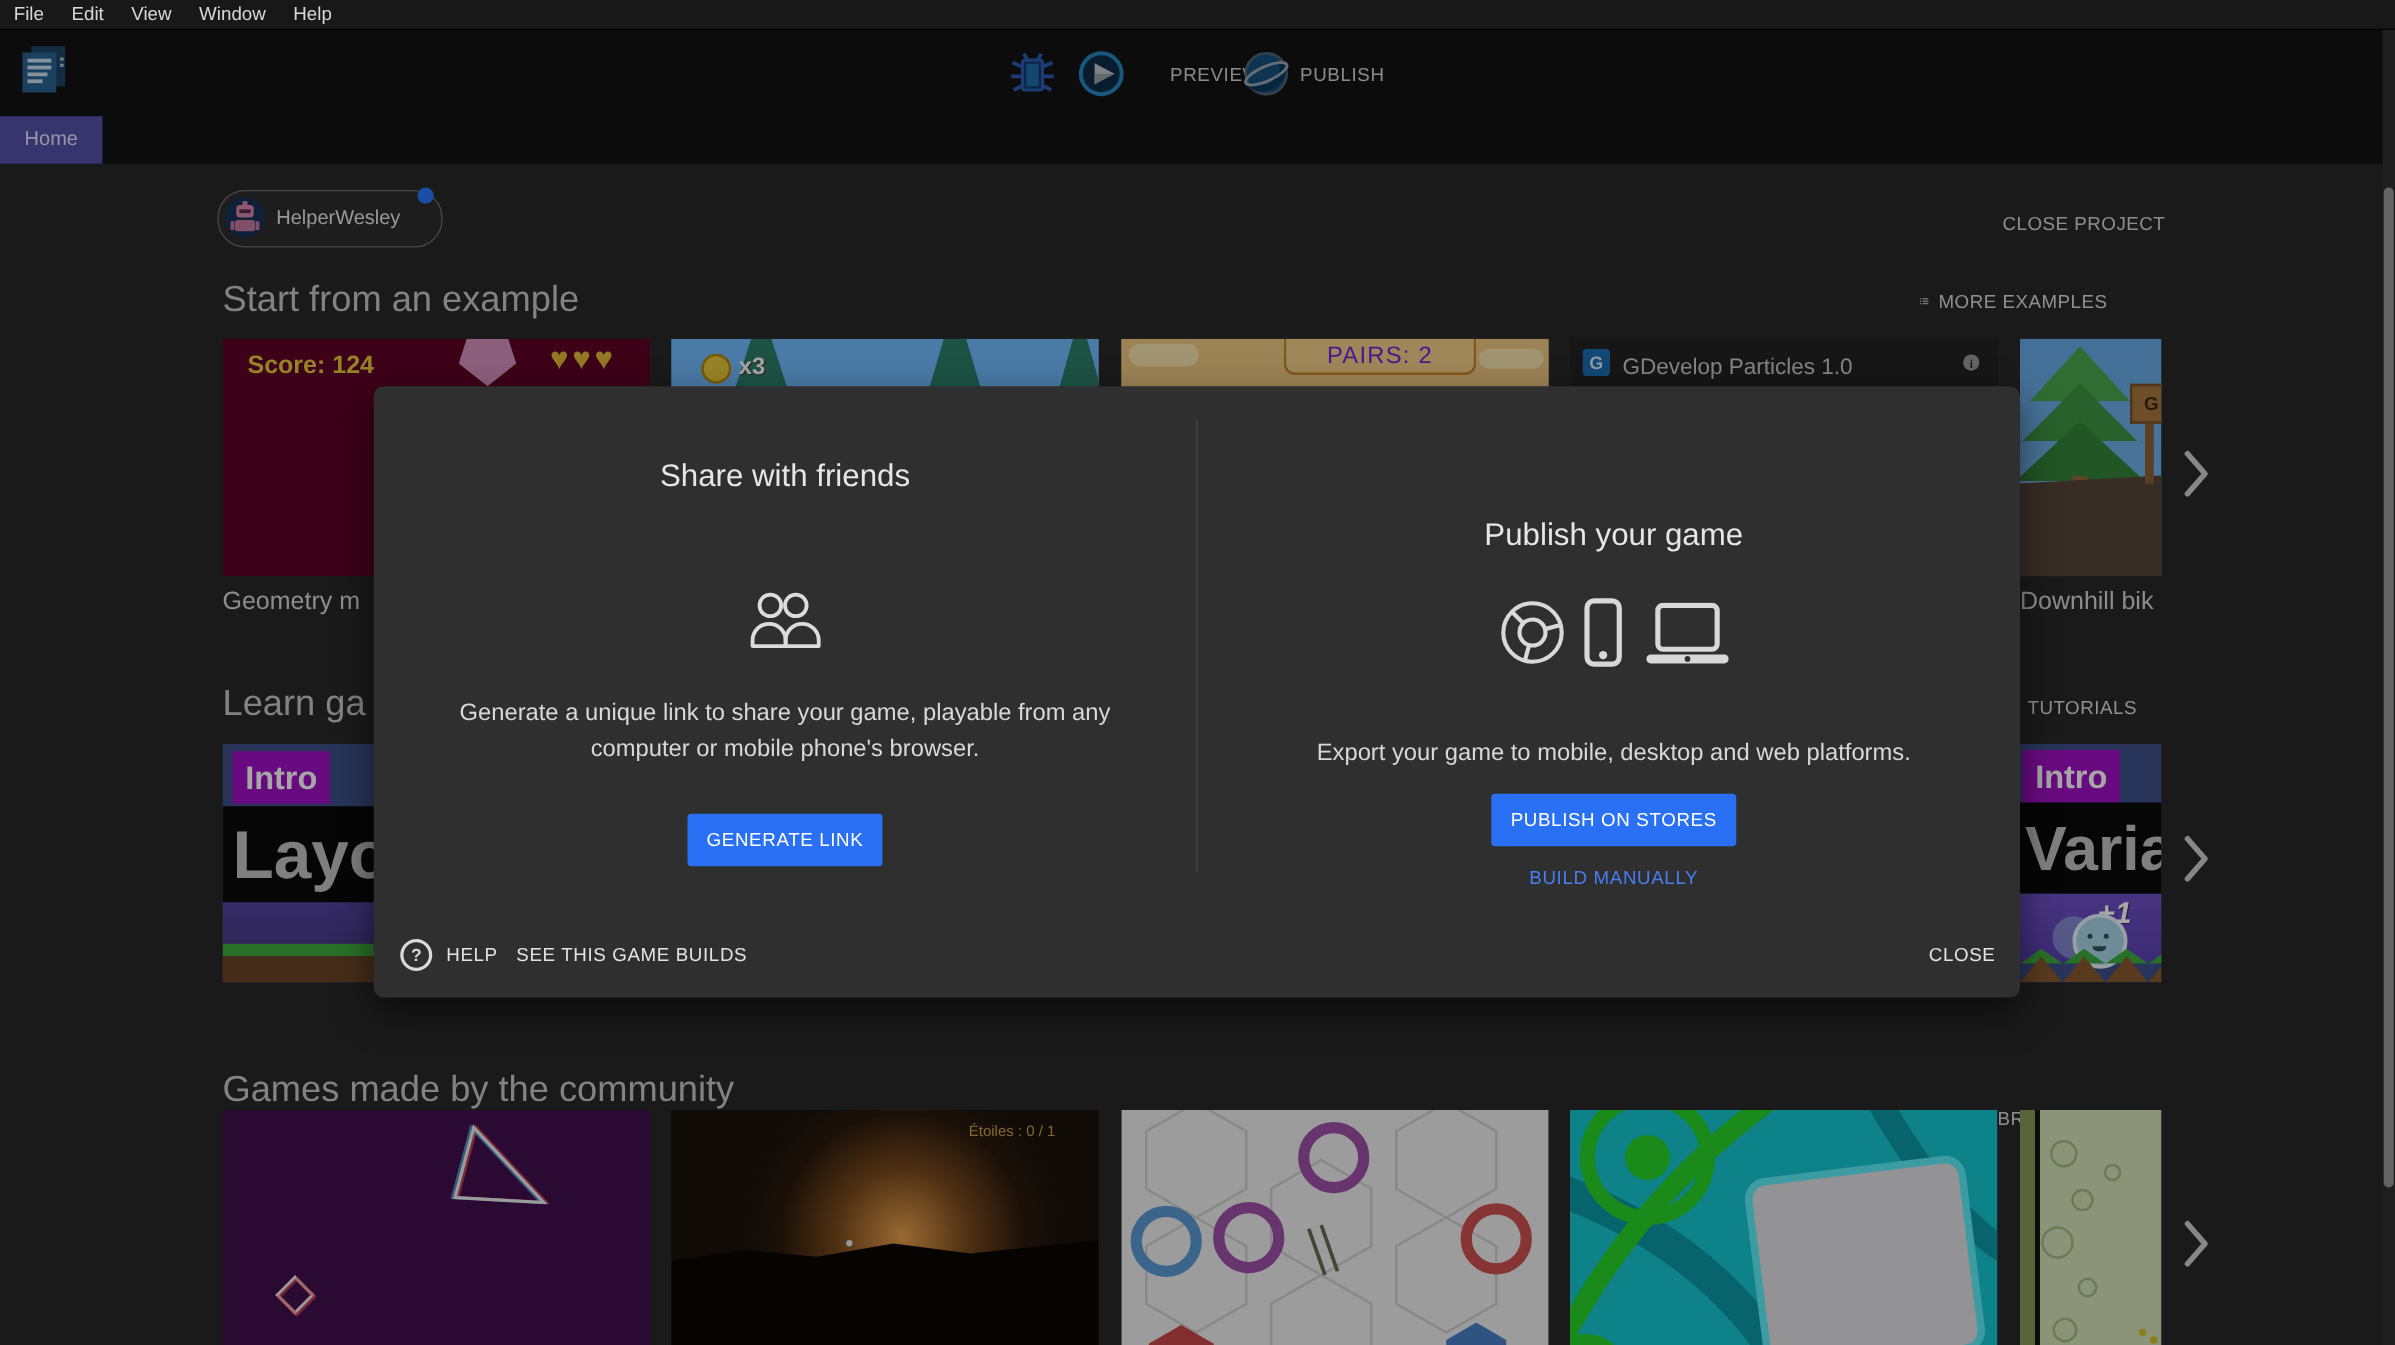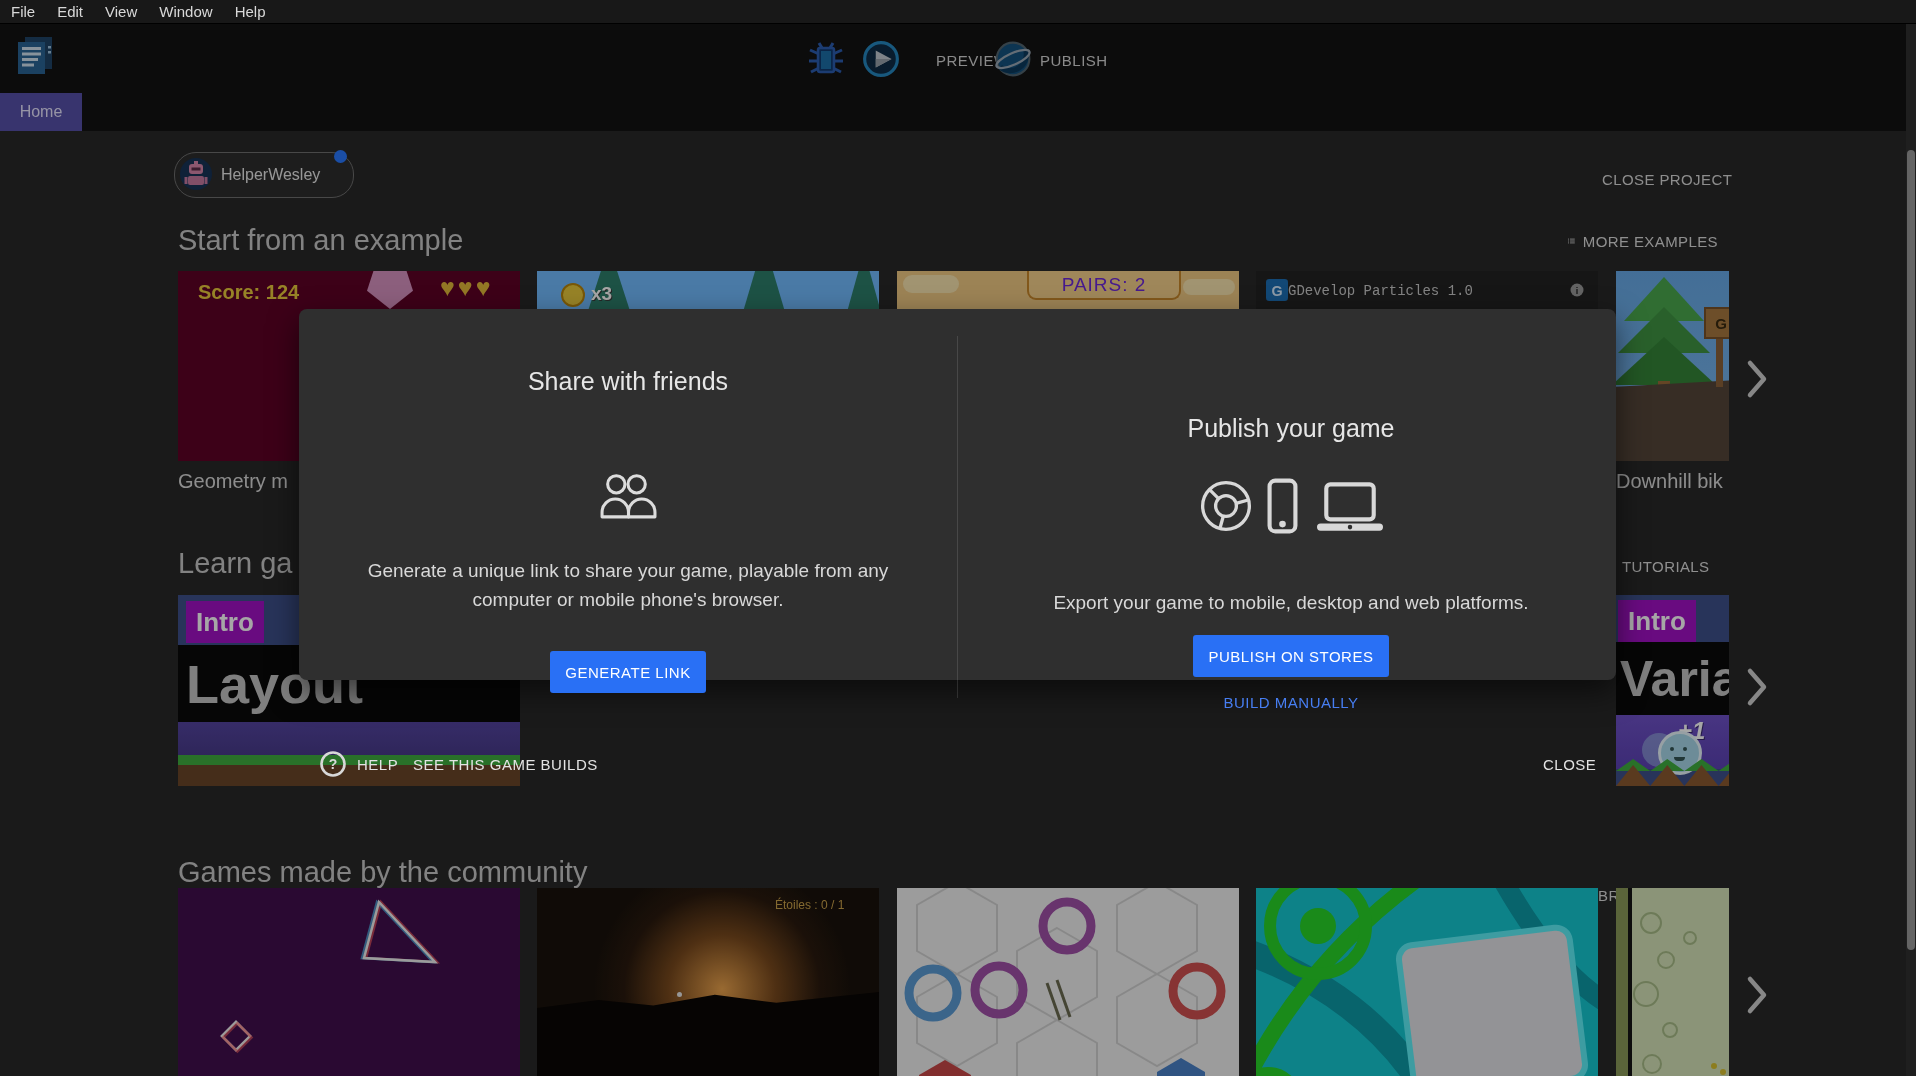--- a/index.html
+++ b/index.html
@@ -24,21 +24,21 @@
   .textbtn{background:none;border:none;color:#d9d9d9;font-size:15px;letter-spacing:.4px;cursor:pointer;
            font-family:"Liberation Sans",sans-serif;}
   .h-section{color:#c8c8c8;font-size:29px;font-weight:400;}
   .action-lbl{color:#dcdcdc;font-size:15px;letter-spacing:.4px;}
   .carousel{overflow:hidden;}
   .card{position:absolute;top:0;width:342px;overflow:hidden;cursor:pointer;}
   .caption{color:#d9d9d9;font-size:20px;}
   .tri{position:absolute;clip-path:polygon(50% 0,100% 100%,0 100%);}
   .zigzag{clip-path:polygon(0 100%,5% 0,10% 100%,15% 0,20% 100%,25% 0,30% 100%,35% 0,40% 100%,45% 0,50% 100%,55% 0,60% 100%,65% 0,70% 100%,75% 0,80% 100%,85% 0,90% 100%,95% 0,100% 100%);}
   .overlay{left:0;top:23px;width:1916px;height:1053px;background:rgba(0,0,0,0.35);z-index:15;}
-  .modal{left:299px;top:309px;width:1317px;height:371px;background:#2f2f2f;border-radius:8px;z-index:20;
+  .modal{left:299px;top:309px;width:1317px;height:489px;background:#2f2f2f;border-radius:8px;z-index:20;
          box-shadow:0 12px 30px rgba(0,0,0,0.55);text-decoration:underline;}
   .dlg-title{color:#e6e6e6;font-size:25px;font-weight:400;text-align:center;}
   .dlg-body{color:#d8d8d8;font-size:19px;line-height:29px;text-align:center;}
   .dlg-btn{background:#2970f5;color:#fff;border:none;border-radius:3px;font-size:15px;font-weight:500;
            letter-spacing:.5px;cursor:pointer;font-family:"Liberation Sans",sans-serif;}
   .dlg-link{color:#477ef2;font-size:15px;font-weight:500;letter-spacing:.5px;background:none;border:none;cursor:pointer;
            font-family:"Liberation Sans",sans-serif;}
   .dlg-foot{color:#e3e3e3;font-size:15px;letter-spacing:.5px;background:none;border:none;cursor:pointer;
            font-family:"Liberation Sans",sans-serif;}
   .chev{width:26px;height:44px;background:none;border:none;padding:0;cursor:pointer;}
@@ -114,21 +114,21 @@
       <rect x="4.5" y="19" width="3" height="7" fill="#c67aa0"></rect>
       <rect x="24.5" y="19" width="3" height="7" fill="#c67aa0"></rect>
     </svg>
     <span class="chip-name nowrap" style="margin-left:46px;">HelperWesley</span>
   </div>
   <div class="abs dot"></div>
 
   <button class="abs textbtn nowrap" style="left:1596px;top:170px;">CLOSE PROJECT</button>
 
   <div class="abs h-section nowrap" style="left:178px;top:224px;">Start from an example</div>
-  <button class="abs iconbtn" style="left:1568px;top:230px;width:150px;height:22px;justify-content:flex-start;text-align:center;">
+  <button class="abs iconbtn" style="left:1536px;top:230px;width:150px;height:22px;justify-content:flex-start;text-align:center;">
     <svg width="20" height="16" viewBox="0 0 20 16">
       <rect x="0" y="1" width="3" height="2.6" fill="#cfcfcf"></rect>
         <rect x="6" y="1" width="14" height="2.6" fill="#cfcfcf"></rect>
       <rect x="0" y="6.7" width="3" height="2.6" fill="#cfcfcf"></rect>
         <rect x="6" y="6.7" width="14" height="2.6" fill="#cfcfcf"></rect>
       <rect x="0" y="12.4" width="3" height="2.6" fill="#cfcfcf"></rect>
         <rect x="6" y="12.4" width="14" height="2.6" fill="#cfcfcf"></rect>
     </svg>
     <span class="action-lbl nowrap" style="margin-left:8px;">MORE EXAMPLES</span>
   </button>
@@ -155,21 +155,21 @@
       <div class="abs" style="left:98px;top:0;width:150px;height:27px;background:#f4d08a;border:2px solid #c8872a;border-top:none;border-radius:0 0 9px 9px;
                   display:flex;align-items:center;justify-content:center;color:#6d28d9;font-size:19px;font-weight:normal;letter-spacing:1px;margin-left:32px;">PAIRS: 2</div>
     </div>
 
     <div class="card" style="left:1078px;height:190px;background:#1c1c1c;">
       <div class="abs" style="left:0;top:0;width:342px;height:38px;background:#222;"></div>
       <svg class="abs" style="left:10px;top:8px;" width="22" height="22" viewBox="0 0 20 20">
         <rect width="20" height="20" rx="3" fill="#1d6fb5"></rect>
         <text x="10" y="15" font-size="13" font-weight="bold" fill="#d8ecff" text-anchor="middle">G</text>
       </svg>
-      <span class="abs nowrap" style="left:32px;top:12px;color:#c9c9c9;font-size:14px;font-family:Liberation Mono, monospace;">GDevelop Particles 1.0</span>
+      <span class="abs nowrap" style="left:42px;top:12px;color:#c9c9c9;font-size:18px;">GDevelop Particles 1.0</span>
       <svg class="abs" style="left:314px;top:12px;" width="14" height="14" viewBox="0 0 14 14">
         <circle cx="7" cy="7" r="6.5" fill="#9a9a9a"></circle>
         <text x="7" y="11" font-size="9" font-weight="bold" fill="#222" text-anchor="middle">i</text>
       </svg>
     </div>
 
     <div class="card" style="left:1438px;height:190px;background:linear-gradient(#68aae8,#7cb8ee);">
       <div class="tri" style="left:8px;top:6px;width:80px;height:44px;background:#4aa84e;"></div>
       <div class="tri" style="left:2px;top:36px;width:92px;height:46px;background:#3f9443;"></div>
       <div class="tri" style="left:-4px;top:66px;width:104px;height:48px;background:#358538;"></div>

